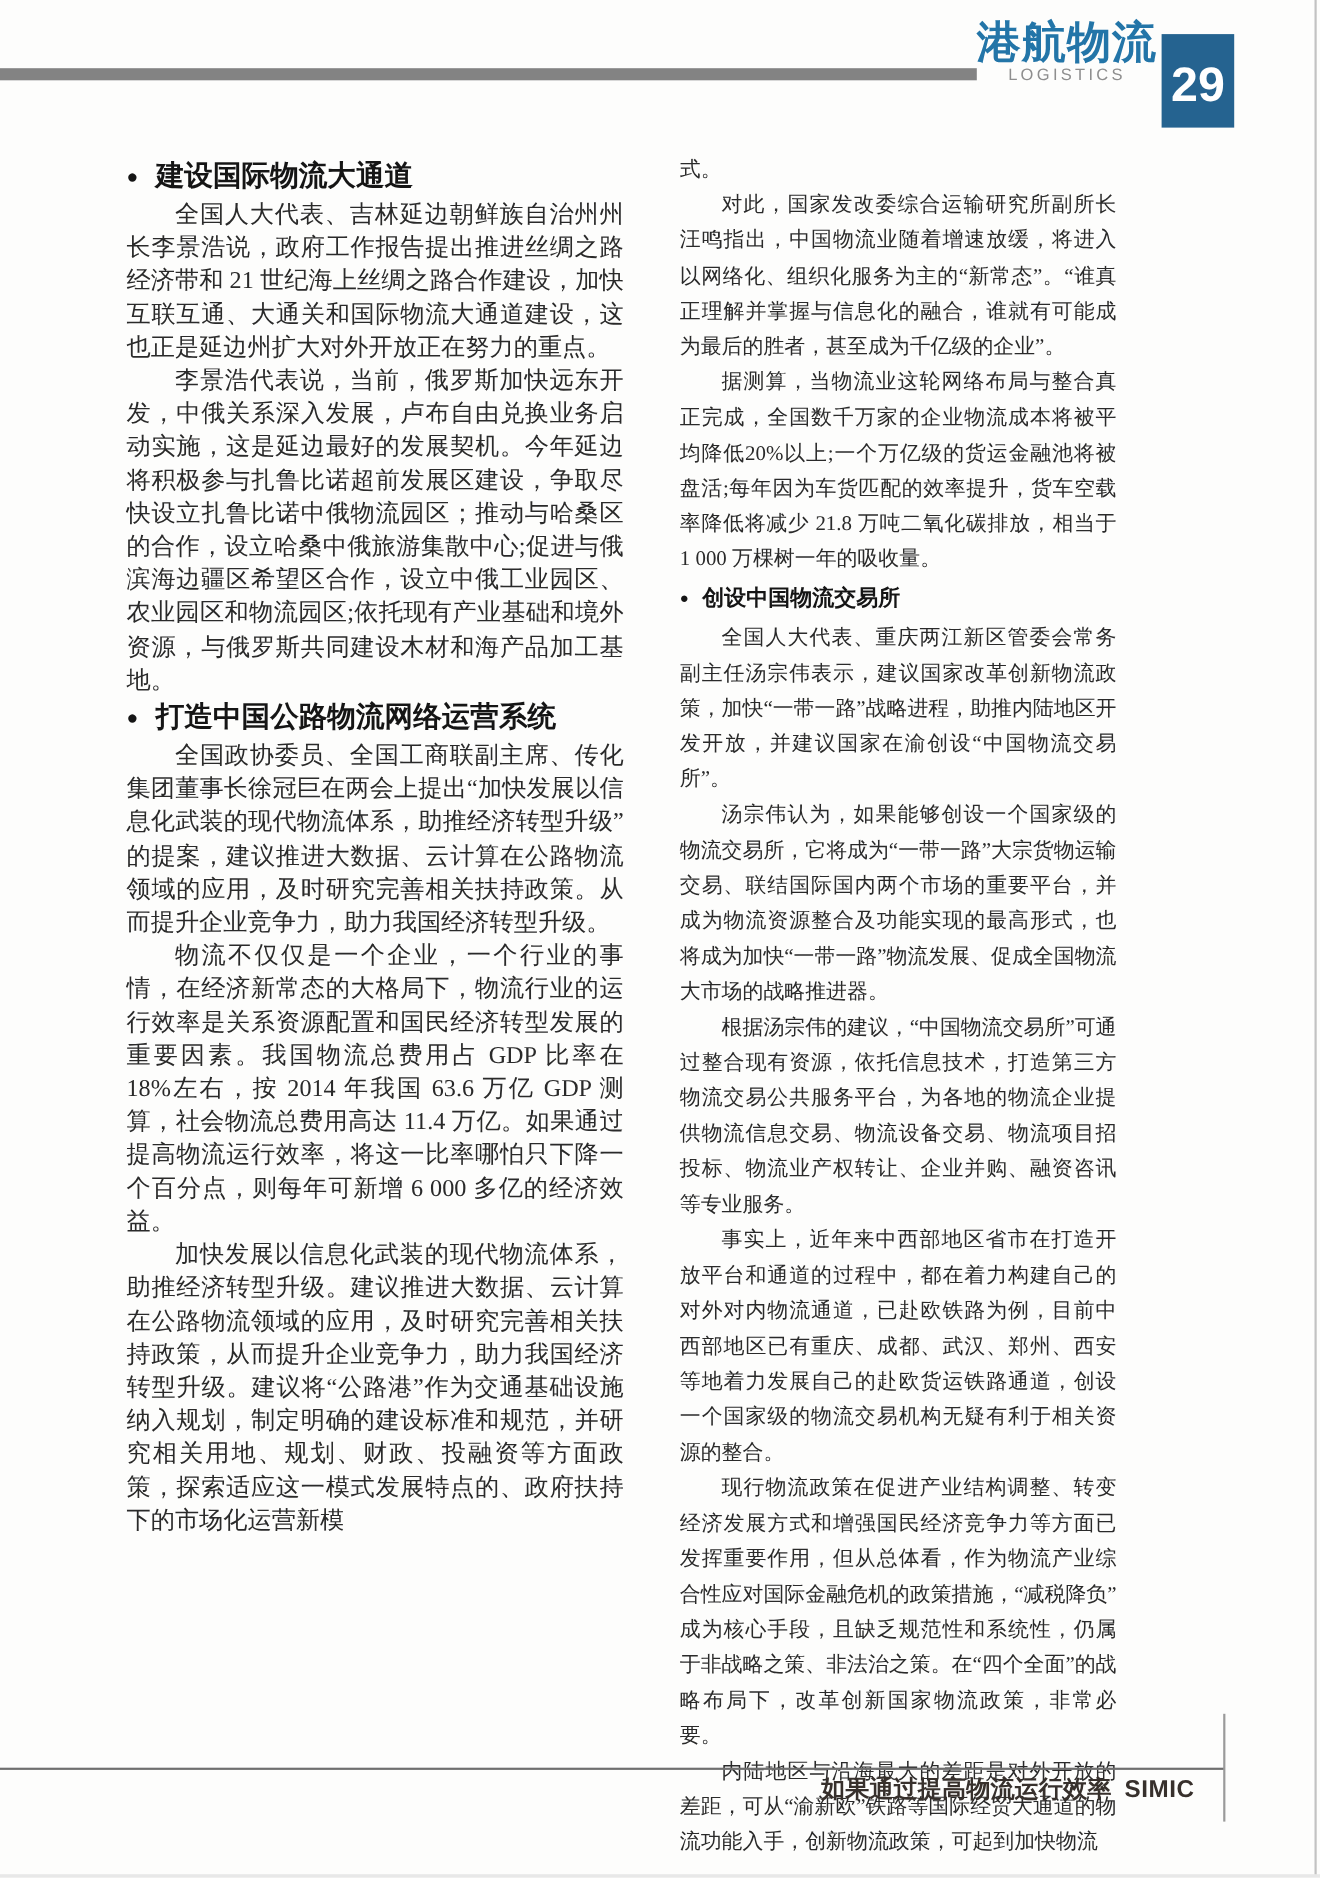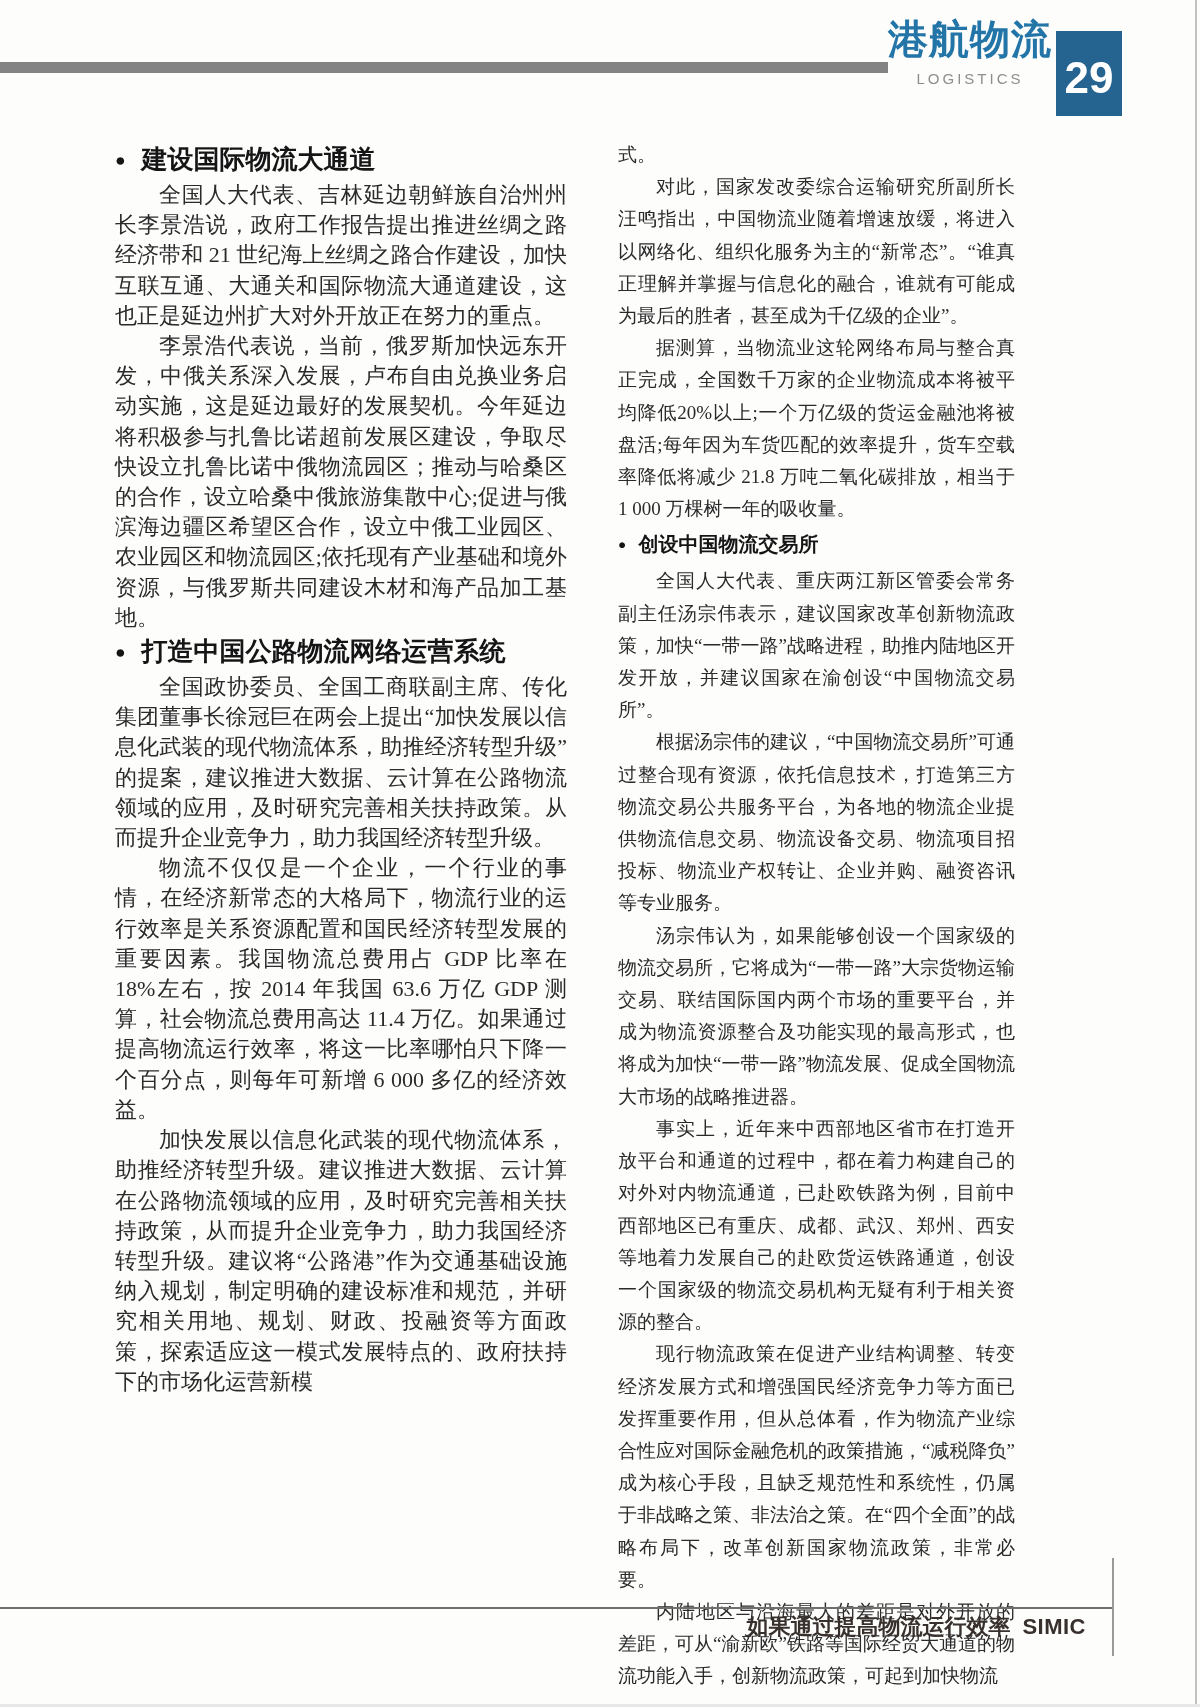--- a/index.html
+++ b/index.html
@@ -10,21 +10,21 @@
     color:#2a2a2a;
   }
   
   .header-bar { position:absolute; top:62px; left:0; width:888px; height:11px; background:#838383; }
   .title-cn {
     position:absolute; top:16px; left:888px; width:164px; text-align:center;
     font-family:"Liberation Sans","DejaVu Sans",sans-serif;
     font-size:40px; line-height:46px; font-weight:600; letter-spacing:1px; color:#2375a8;
   }
   .title-en {
-    position:absolute; top:70px; left:888px; width:164px; text-align:center;
+    position:absolute; top:60px; left:888px; width:164px; text-align:center;
     font-family:"Liberation Sans","DejaVu Sans",sans-serif;
     font-size:15px; letter-spacing:3px; color:#8e8e8e;
   }
   .page-num-box {
     position:absolute; top:0; left:1056px; width:66px; height:85px; background:#256390;
     display:flex; align-items:center; justify-content:center; padding-top:8px; box-sizing:border-box;margin-top:31px;
   }
   .page-num-box span {
     font-family:"Liberation Sans","DejaVu Sans",sans-serif;
     font-size:44px; font-weight:600; color:#ffffff;
@@ -85,22 +85,22 @@
   </section>
 
   <section class="col col-right">
     <p class="para cont">式。</p>
     <p class="para">对此，国家发改委综合运输研究所副所长汪鸣指出，中国物流业随着增速放缓，将进入以网络化、组织化服务为主的“新常态”。“谁真正理解并掌握与信息化的融合，谁就有可能成为最后的胜者，甚至成为千亿级的企业”。</p>
     <p class="para">据测算，当物流业这轮网络布局与整合真正完成，全国数千万家的企业物流成本将被平均降低20%以上;一个万亿级的货运金融池将被盘活;每年因为车货匹配的效率提升，货车空载率降低将减少 21.8 万吨二氧化碳排放，相当于 1 000 万棵树一年的吸收量。</p>
     <h2 class="heading">
       <span class="bullet">●</span><span>创设中国物流交易所</span>
     </h2>
     <p class="para">全国人大代表、重庆两江新区管委会常务副主任汤宗伟表示，建议国家改革创新物流政策，加快“一带一路”战略进程，助推内陆地区开发开放，并建议国家在渝创设“中国物流交易所”。</p>
+    <p class="para">汤宗伟认为，如果能够创设一个国家级的物流交易所，它将成为“一带一路”大宗货物运输交易、联结国际国内两个市场的重要平台，并成为物流资源整合及功能实现的最高形式，也将成为加快“一带一路”物流发展、促成全国物流大市场的战略推进器。</p>
     <p class="para">根据汤宗伟的建议，“中国物流交易所”可通过整合现有资源，依托信息技术，打造第三方物流交易公共服务平台，为各地的物流企业提供物流信息交易、物流设备交易、物流项目招投标、物流业产权转让、企业并购、融资咨讯等专业服务。</p>
-    <p class="para">汤宗伟认为，如果能够创设一个国家级的物流交易所，它将成为“一带一路”大宗货物运输交易、联结国际国内两个市场的重要平台，并成为物流资源整合及功能实现的最高形式，也将成为加快“一带一路”物流发展、促成全国物流大市场的战略推进器。</p>
     <p class="para">事实上，近年来中西部地区省市在打造开放平台和通道的过程中，都在着力构建自己的对外对内物流通道，已赴欧铁路为例，目前中西部地区已有重庆、成都、武汉、郑州、西安等地着力发展自己的赴欧货运铁路通道，创设一个国家级的物流交易机构无疑有利于相关资源的整合。</p>
     <p class="para">现行物流政策在促进产业结构调整、转变经济发展方式和增强国民经济竞争力等方面已发挥重要作用，但从总体看，作为物流产业综合性应对国际金融危机的政策措施，“减税降负”成为核心手段，且缺乏规范性和系统性，仍属于非战略之策、非法治之策。在“四个全面”的战略布局下，改革创新国家物流政策，非常必要。</p>
     <p class="para">内陆地区与沿海最大的差距是对外开放的差距，可从“渝新欧”铁路等国际经贸大通道的物流功能入手，创新物流政策，可起到加快物流</p>
   </section>
 
   <div class="footer-rule"></div>
   <div class="footer-vline"></div>
   <div class="footer-text">
     <span>如果通过提高物流运行效率</span><span class="abbr">SIMIC</span>
   </div>

